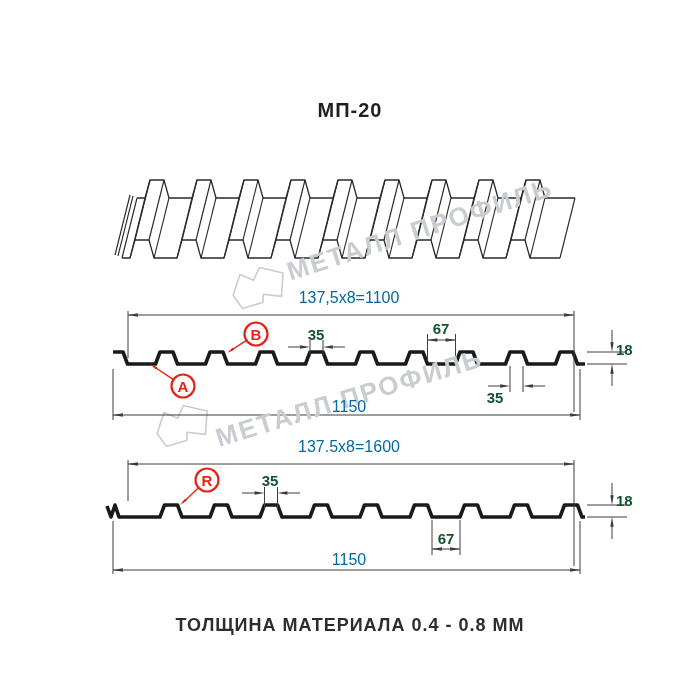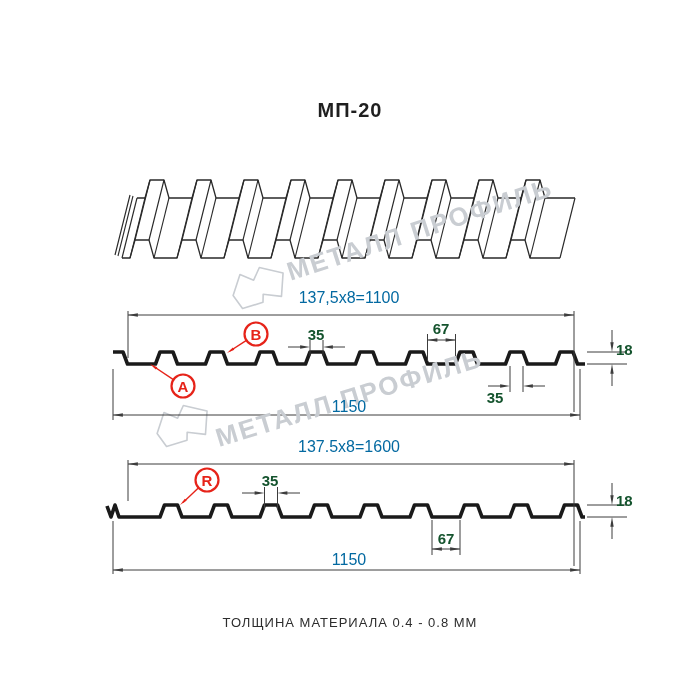--- a/index.html
+++ b/index.html
@@ -9,21 +9,21 @@
   .t{position:absolute;white-space:nowrap;color:#1e1e1e;}
   .cx{transform:translateX(-50%);}
   .cc{transform:translate(-50%,-50%);}
   .title{font-size:42px;font-weight:800;letter-spacing:2px;color:#141414;}
   .subtitle{font-size:20px;font-weight:700;letter-spacing:1px;color:#1f1f1f;}
   .dim{font-size:15px;color:#14532d;font-weight:bold;}
   .dimbig{font-size:16px;color:#0369a1;}
   .lbl{font-size:15px;font-weight:700;}
   .wm{position:absolute;font-weight:700;font-size:26px;letter-spacing:2px;
       transform-origin:left top;white-space:nowrap;}
-  .footer{font-size:13px;font-weight:400;letter-spacing:1px;color:#2d2d2d;}
+  .footer{font-size:18px;font-weight:700;letter-spacing:1px;color:#2d2d2d;}
 </style>
 </head>
 <body>
 
 <div id="stage">
 
   <svg id="drw" width="700" height="700" viewBox="0 0 700 700">
       <path d="M4 30 L13 10 L26 17 L33 5 L56 13 L52 36 L34 32 L33 40 L12 44 Z" fill="none" stroke="#c9cdd2" stroke-width="1.6" stroke-linejoin="round" transform="translate(226,266) rotate(-6)"></path>
       <path d="M4 30 L13 10 L26 17 L33 5 L56 13 L52 36 L34 32 L33 40 L12 44 Z" fill="none" stroke="#c9cdd2" stroke-width="1.6" stroke-linejoin="round" transform="translate(150,404) rotate(-6)"></path>
       <path d="M122 258 H130 L135 240 H149 L154 258 H177 L182 240 H196 L201 258 H224 L229 240 H243 L248 258 H271 L276 240 H290 L295 258 H318 L323 240 H337 L342 258 H365 L370 240 H384 L389 258 H412 L417 240 H431 L436 258 H459 L464 240 H478 L483 258 H506 L511 240 H525 L530 258 H560" fill="none" stroke="#2a2a2a" stroke-width="1.3" stroke-linejoin="round"></path>

